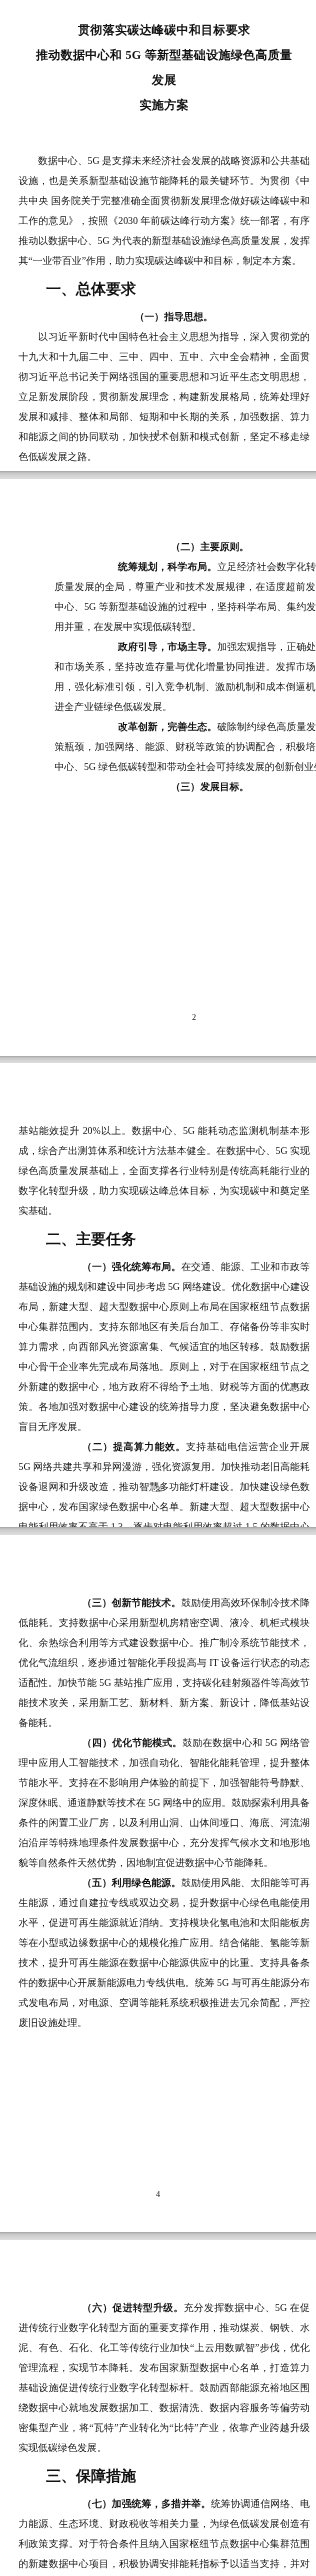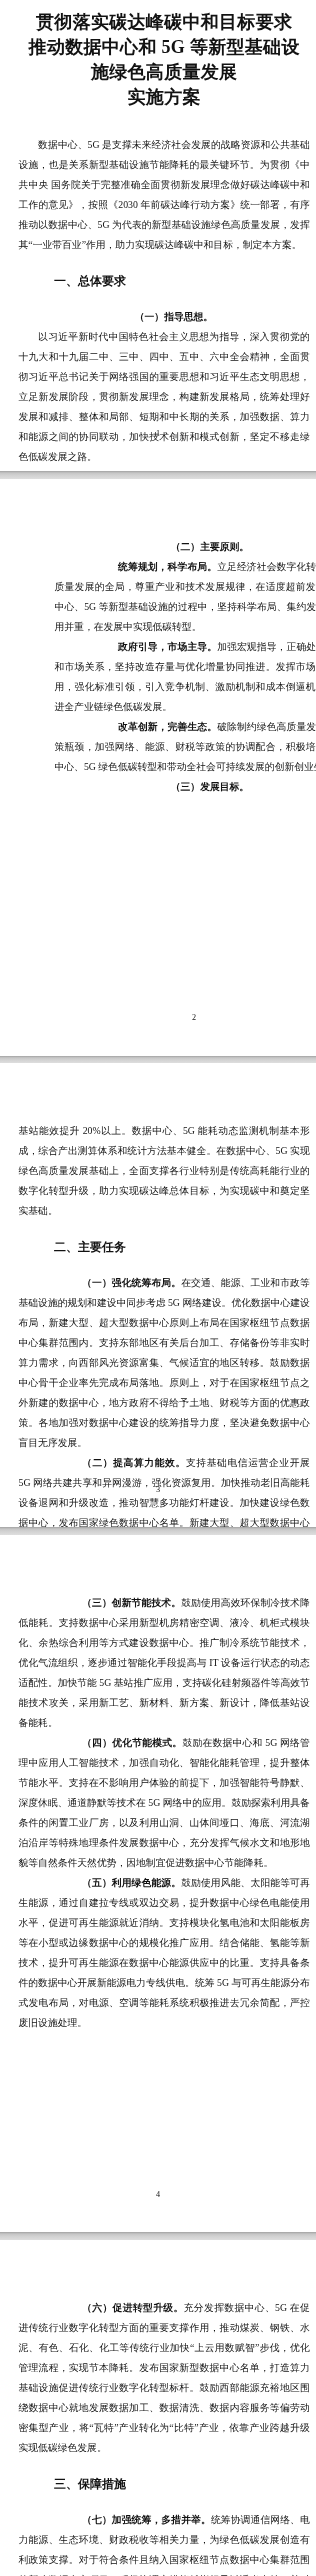--- a/index.html
+++ b/index.html
@@ -24,40 +24,40 @@
   .page-1{height:471px;}
   .page-2{height:577px;margin-left:36px;}
   .page-3{height:464px;}
   .page-4{height:697px;}
   .page-5{height:579px;}
   .content{
     padding:0 6.2px 0 18.5px;
   }
   .content.top-margin{padding-top:58px;}
   .doc-title{
-    margin:4px;
+    margin:12px;
     padding:6.2px 3.1px 0 3.1px;
-    font-size:18px;
+    font-size:12px;
     line-height:25px;
     font-weight:bold;
     text-align:center;
     letter-spacing:0.3px;
   }
   .title-spacer{height:20.6px;}
   p.body{
     margin:0;
     font-size:9.8px;
     line-height:20px;
     text-align:justify;
   }
   p.indent{text-indent:19.6px;}
   .lead{font-weight:bold;padding-left:44px;}
   .h-sec{
-    margin:16px;
-    font-size:12px;
+    margin:8px;
+    font-size:15px;
     line-height:20px;
     font-weight:bold;
     font-family:"Liberation Sans","DejaVu Sans",sans-serif;
     text-indent:19.6px;
   }
   .h-sub{
     margin:0;
     font-size:9.8px;
     line-height:20px;
     font-weight:bold;

